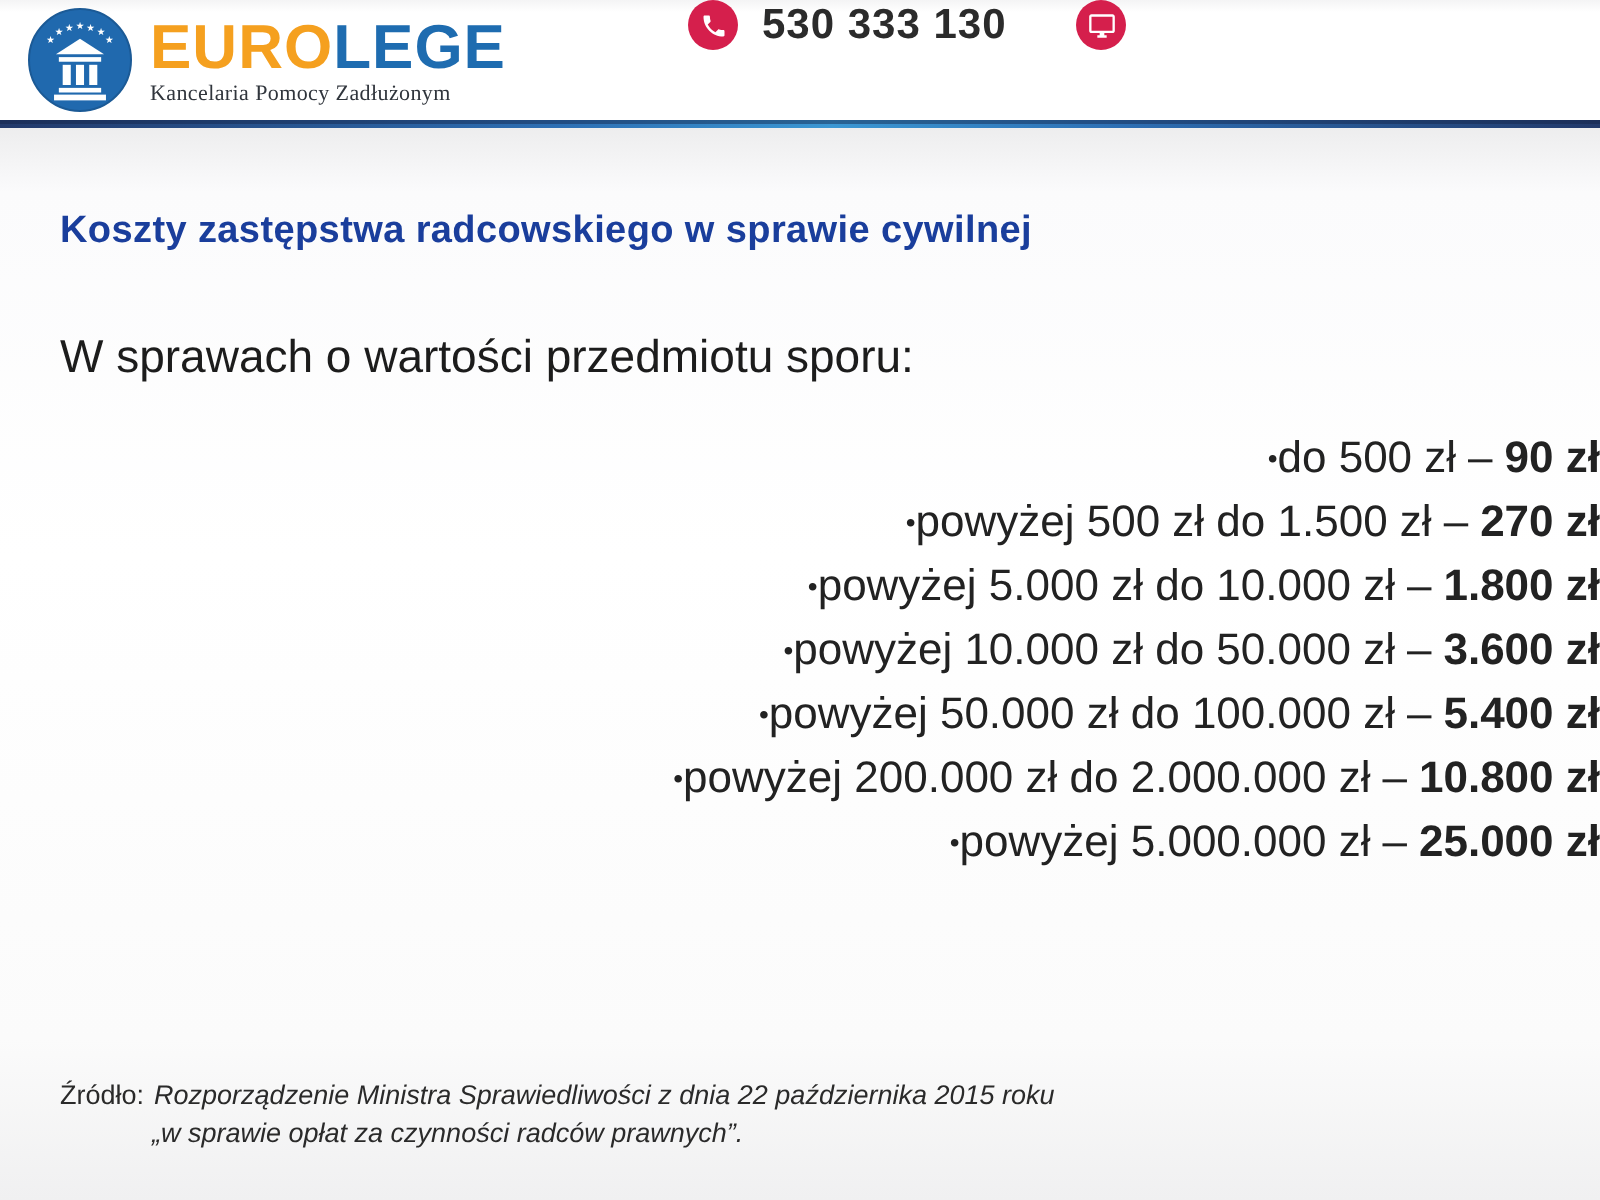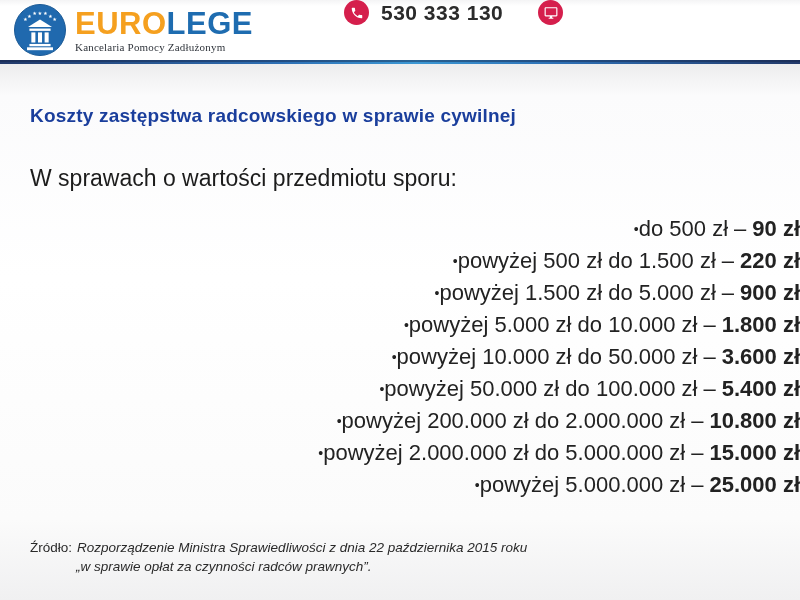--- a/index.html
+++ b/index.html
@@ -201,39 +201,33 @@
 
   <div class="content">
     <h1 class="page-title">Koszty zastępstwa radcowskiego w sprawie cywilnej</h1>
     <h2 class="list-heading">W sprawach o wartości przedmiotu sporu:</h2>
 
     <ul class="fee-list">
         <li class="fee-item">
     <span class="bullet">•</span><span class="range">do 500 zł</span><span class="dash">–</span><strong class="fee">90 zł</strong>
   </li>
         <li class="fee-item">
-    <span class="bullet">•</span><span class="range">powyżej 500 zł do 1.500 zł</span><span class="dash">–</span><strong class="fee">220 zł</strong>
-  </li>
-        <li class="fee-item">
-    <span class="bullet">•</span><span class="range">powyżej 1.500 zł do 5.000 zł</span><span class="dash">–</span><strong class="fee">900 zł</strong>
+    <span class="bullet">•</span><span class="range">powyżej 500 zł do 1.500 zł</span><span class="dash">–</span><strong class="fee">270 zł</strong>
   </li>
         <li class="fee-item">
     <span class="bullet">•</span><span class="range">powyżej 5.000 zł do 10.000 zł</span><span class="dash">–</span><strong class="fee">1.800 zł</strong>
   </li>
         <li class="fee-item">
     <span class="bullet">•</span><span class="range">powyżej 10.000 zł do 50.000 zł</span><span class="dash">–</span><strong class="fee">3.600 zł</strong>
   </li>
         <li class="fee-item">
     <span class="bullet">•</span><span class="range">powyżej 50.000 zł do 100.000 zł</span><span class="dash">–</span><strong class="fee">5.400 zł</strong>
   </li>
         <li class="fee-item">
     <span class="bullet">•</span><span class="range">powyżej 200.000 zł do 2.000.000 zł</span><span class="dash">–</span><strong class="fee">10.800 zł</strong>
-  </li>
-        <li class="fee-item">
-    <span class="bullet">•</span><span class="range">powyżej 2.000.000 zł do 5.000.000 zł</span><span class="dash">–</span><strong class="fee">15.000 zł</strong>
   </li>
         <li class="fee-item">
     <span class="bullet">•</span><span class="range">powyżej 5.000.000 zł</span><span class="dash">–</span><strong class="fee">25.000 zł</strong>
   </li>
       </ul>
 
     <div class="footer">
       <div class="footer-line1"><span class="src-label">Źródło:</span><em>Rozporządzenie Ministra Sprawiedliwości z dnia 22 października 2015 roku</em></div>
       <div class="footer-line2"><em>„w sprawie opłat za czynności radców prawnych”.</em></div>
     </div>

